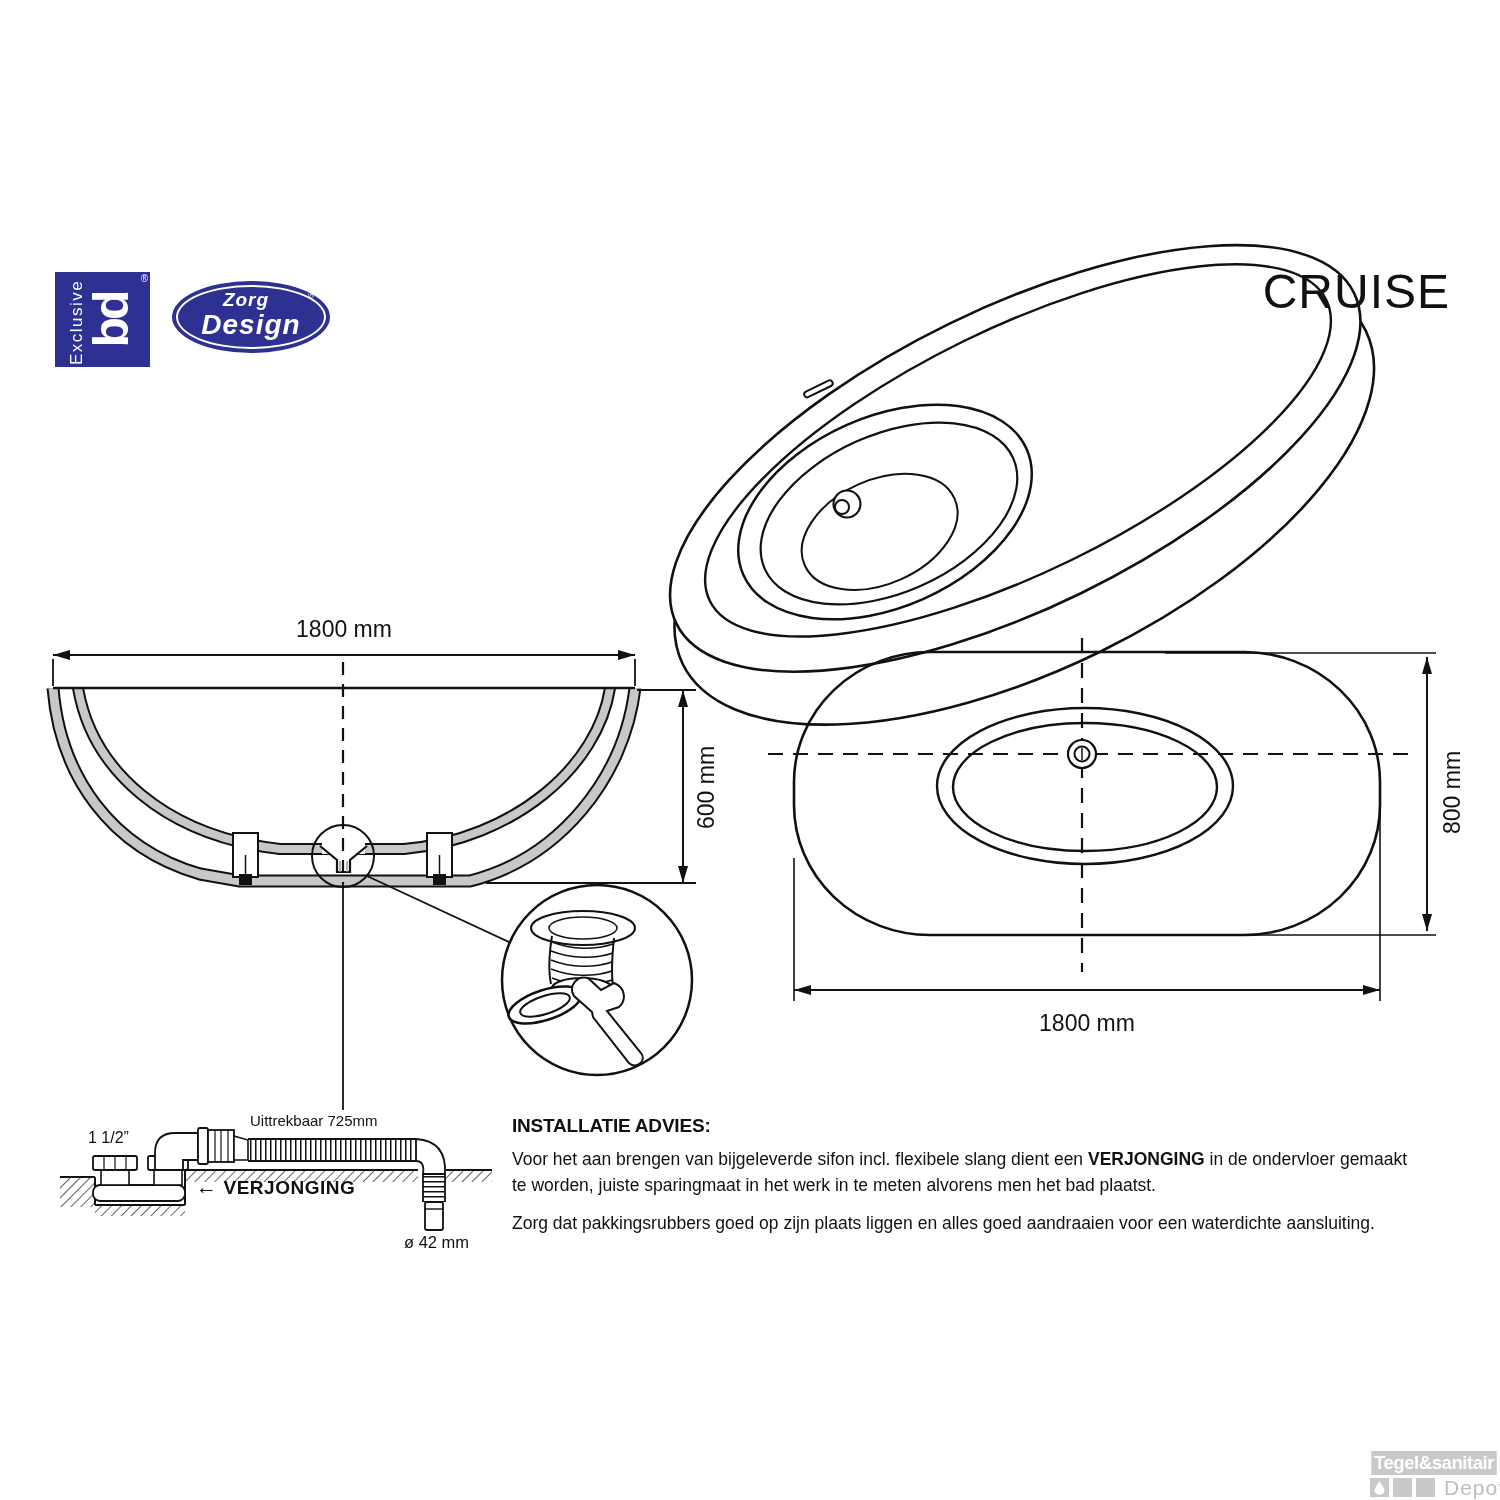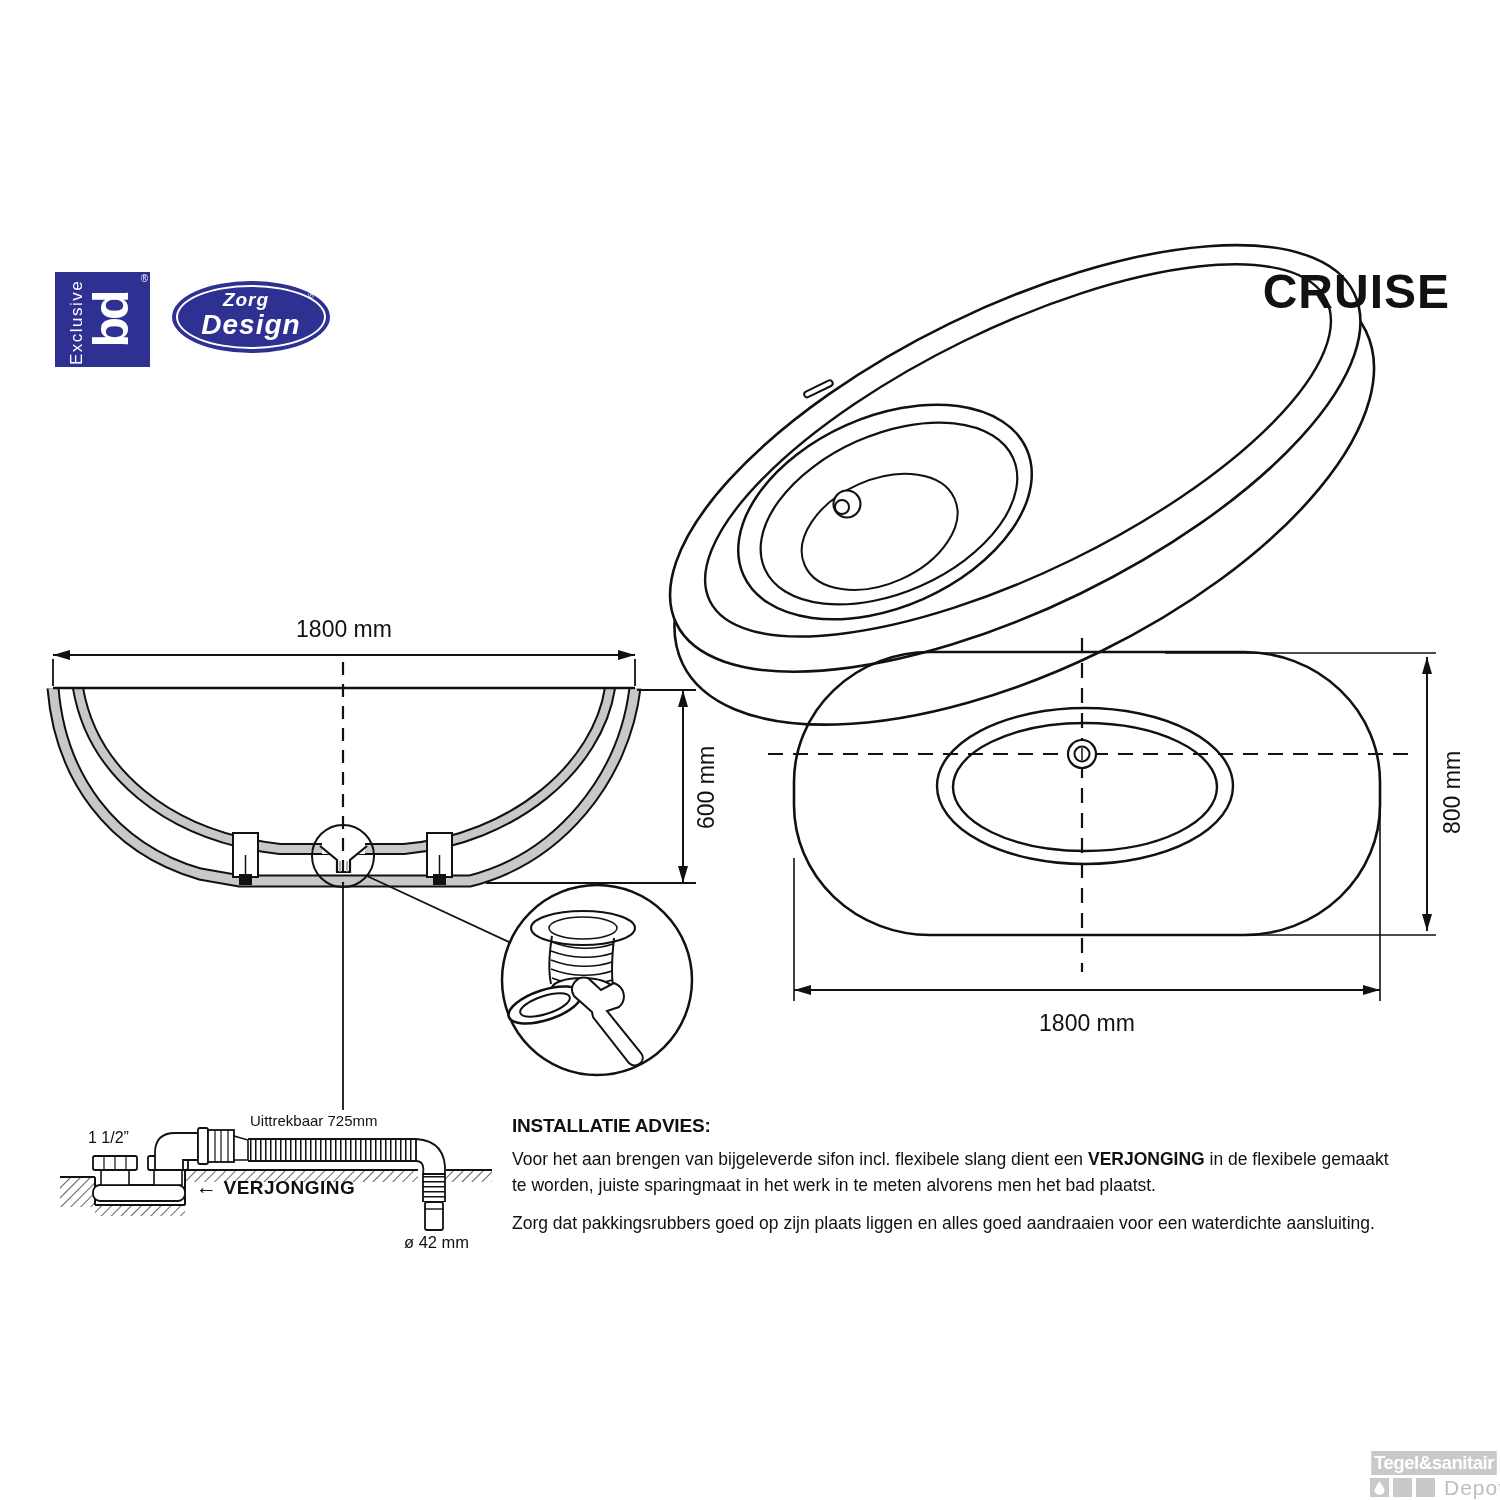--- a/index.html
+++ b/index.html
@@ -29,21 +29,21 @@
     transform:rotate(-90deg);color:#fff;font-size:50px;font-weight:bold;letter-spacing:-3px;
   }
   .square-logo .reg{position:absolute;right:2px;top:1px;color:#fff;font-size:10px;}
 
   .oval-logo{left:172px;top:281px;width:158px;height:72px;background:var(--brand-blue);border-radius:50%;}
   .oval-logo .ring{position:absolute;left:4px;right:4px;top:4px;bottom:4px;border:2.5px solid #fff;border-radius:50%;}
   .oval-logo .best{position:absolute;left:0;right:10px;top:8px;text-align:center;color:#fff;font-style:italic;font-size:19px;font-weight:600;letter-spacing:1px;}
   .oval-logo .design{position:absolute;left:0;right:0;top:28px;text-align:center;color:#ffffff;font-style:italic;font-size:28px;font-weight:bold;letter-spacing:1px;}
   .oval-logo .reg{position:absolute;right:15px;top:9px;color:#fff;font-size:9px;}
 
-  .product-title{left:1150px;top:264px;width:300px;text-align:right;font-size:48px;font-weight:bold;letter-spacing:1px;}
+  .product-title{left:1150px;top:264px;width:300px;text-align:right;font-size:48px;font-weight:normal;letter-spacing:1px;}
 
   
   .dim{font-size:23px;color:#111;text-align:center;}
   .dim-side-w{left:244px;top:616px;width:200px;}
   .dim-side-h{left:646px;top:774px;width:120px;transform:rotate(-90deg);}
   .dim-top-h{left:1392px;top:779px;width:120px;transform:rotate(-90deg);}
   .dim-top-w{left:987px;top:1010px;width:200px;}
 
   
   .lbl-size{left:88px;top:1129px;font-size:16px;}
@@ -260,21 +260,21 @@
 
   <div class="abs lbl-size">1 1/2”</div>
   <div class="abs lbl-uittrekbaar">Uittrekbaar 725mm</div>
   <div class="abs lbl-verjonging">
     <span class="arrow">←</span><span>VERJONGING</span>
   </div>
   <div class="abs lbl-diameter">ø 42 mm</div>
 
   <div class="abs advice">
     <h3>INSTALLATIE ADVIES:</h3>
-    <p><span>Voor het aan brengen van bijgeleverde sifon incl. flexibele slang dient een </span><b>VERJONGING</b><span> in de flexibele gemaakt</span><br>
+    <p><span>Voor het aan brengen van bijgeleverde sifon incl. flexibele slang dient een </span><b>VERJONGING</b><span> in de ondervloer gemaakt</span><br>
     <span>te worden, juiste sparingmaat in het werk in te meten alvorens men het bad plaatst.</span></p>
     <p class="gap">Zorg dat pakkingsrubbers goed op zijn plaats liggen en alles goed aandraaien voor een waterdichte aansluiting.</p>
   </div>
 
   <div class="abs watermark">
     <div class="bar">Tegel&amp;sanitair</div>
     <div class="row">
       <span class="sq sq1">
         <svg width="11" height="14" viewBox="0 0 12 15">
           <path d="M6,0 C6,0 0.5,7.5 0.5,10.2 A5.5,4.6 0 0 0 11.5,10.2 C11.5,7.5 6,0 6,0 Z" fill="#ffffff"></path>

